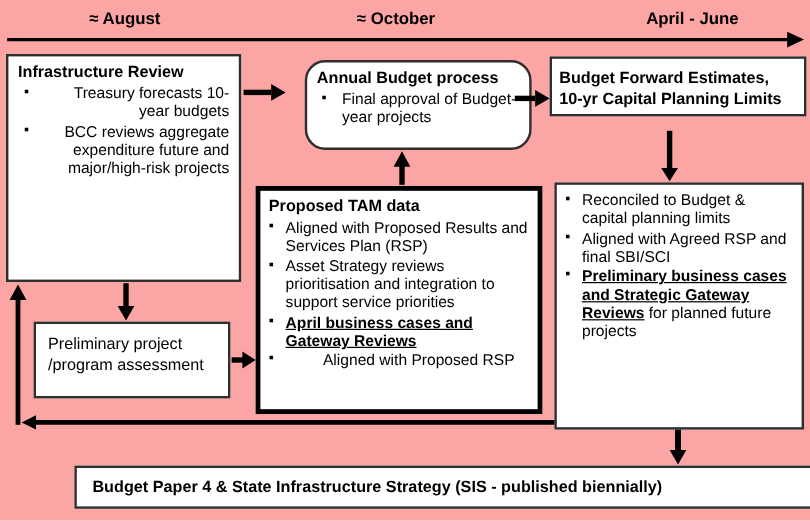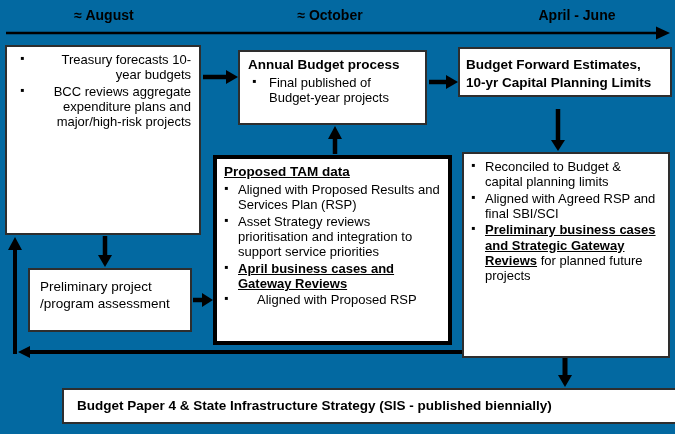--- a/index.html
+++ b/index.html
@@ -1,36 +1,36 @@
 <!DOCTYPE html>
 <html><head>
 <meta charset="utf-8">
 <style>
   html,body{margin:0;padding:0;background:#fff;}
   #stage{
-    position:relative;width:675px;height:434px;background:#0369a1;
+    position:relative;width:675px;height:434px;background:#fca5a5;
     font-family:"Liberation Sans",sans-serif;color:#000;overflow:hidden;
   }
   .box{
     position:absolute;background:#fff;border:2px solid #2e2e2e;
     box-sizing:border-box;font-size:13px;line-height:1.18;
   }
   .box .title{font-weight:bold;font-size:13.5px;margin:0 0 2px 0;}
-  .title.u{text-decoration:underline;}
+  .title.u{}
   ul.bl{list-style:none;margin:0;padding:0;}
   ul.bl li{position:relative;margin:0 0 1px 0;}
   ul.bl li::before{content:"▪";position:absolute;left:2px;top:-1px;font-size:12px;}
   
   .ir ul.bl li{padding-left:27px;text-align:right;}
   .ir ul.bl li::before{left:5px;}
   .ab ul.bl li{padding-left:21px;}
   .ab ul.bl li::before{left:4px;}
   .tam ul.bl li{padding-left:14px;}
   .tam ul.bl li::before{left:0;}
-  .tam ul.bl li.wide{padding-left:33px;}
+  .tam ul.bl li.wide{padding-left:33px;text-align:center;}
   .lead{font-weight:bold;text-decoration:underline;}
   .tl-label{
     position:absolute;top:7px;transform:translateX(-50%);
     font-weight:bold;font-size:14px;white-space:nowrap;
   }
   .thick{border:4px solid #000;}
   svg.arrows{position:absolute;left:0;top:0;pointer-events:none;}
   .bfe-text{font-weight:bold;font-size:13.5px;line-height:1.3;}
   .plain{font-size:13.5px;line-height:1.25;}
   .strip{font-weight:bold;font-size:13.5px;}
@@ -38,30 +38,31 @@
 </head>
 <body>
 
 <div id="stage">
 
   <div class="tl-label" style="left:104px">≈ August</div>
   <div class="tl-label" style="left:330px">≈ October</div>
   <div class="tl-label" style="left:577px">April - June</div>
 
   <div class="box ir" style="left:5px;top:45px;width:196px;height:190px;padding:5px 8px;">
+    <div class="title">Infrastructure Review</div>
     <ul class="bl">
       <li>Treasury forecasts 10-year budgets</li>
-      <li>BCC reviews aggregate expenditure plans and major/high-risk projects</li>
+      <li>BCC reviews aggregate expenditure future and major/high-risk projects</li>
     </ul>
   </div>
 
-  <div class="box ab" style="left:238px;top:50px;width:189px;height:75px;padding:5px 8px;">
+  <div class="box ab" style="left:254px;top:50px;width:189px;height:75px;padding:5px 8px;border-radius:17px;">
     <div class="title">Annual Budget process</div>
     <ul class="bl">
-      <li>Final published of Budget-year projects</li>
+      <li>Final approval of Budget-year projects</li>
     </ul>
   </div>
 
   <div class="box" style="left:458px;top:47px;width:214px;height:50px;padding:7px 6px;">
     <div class="bfe-text">Budget Forward Estimates, 10-yr Capital Planning Limits</div>
   </div>
 
   <div class="box tam thick" style="left:213px;top:155px;width:239px;height:190px;padding:5px 7px;">
     <div class="title u">Proposed TAM data</div>
     <ul class="bl">

